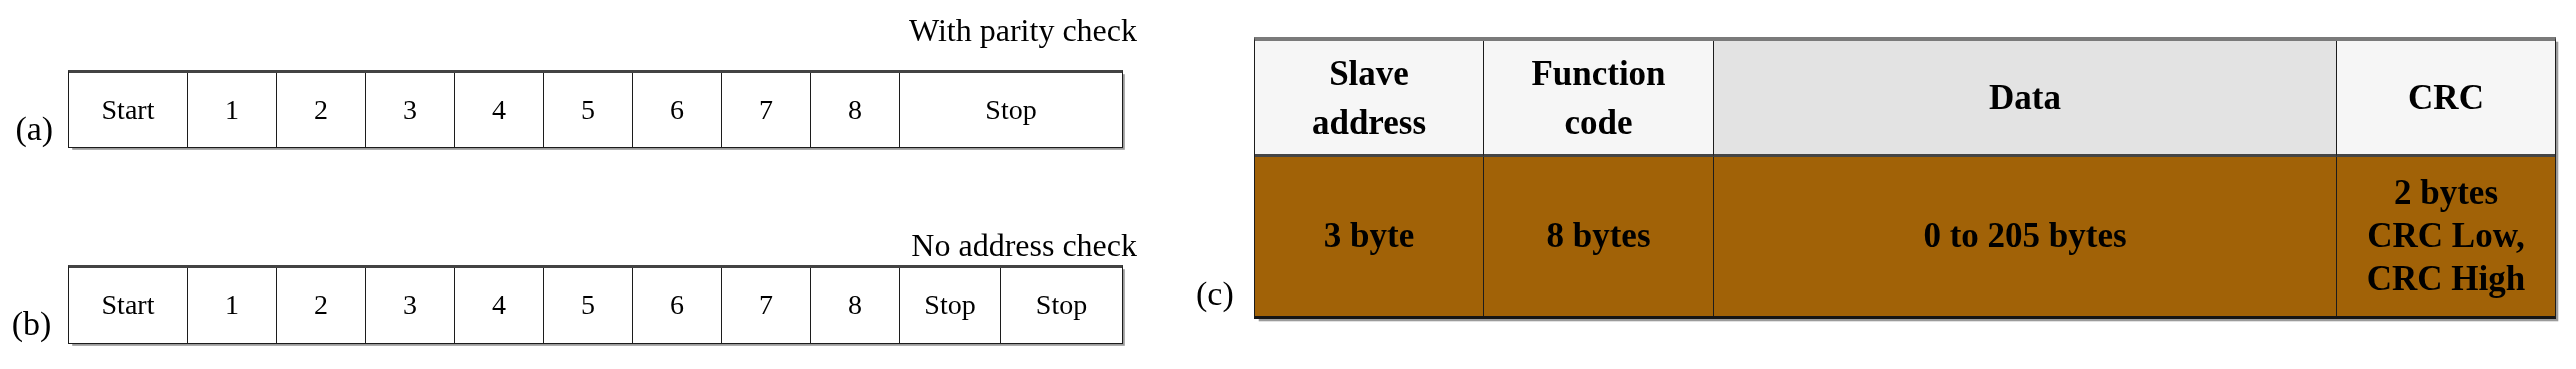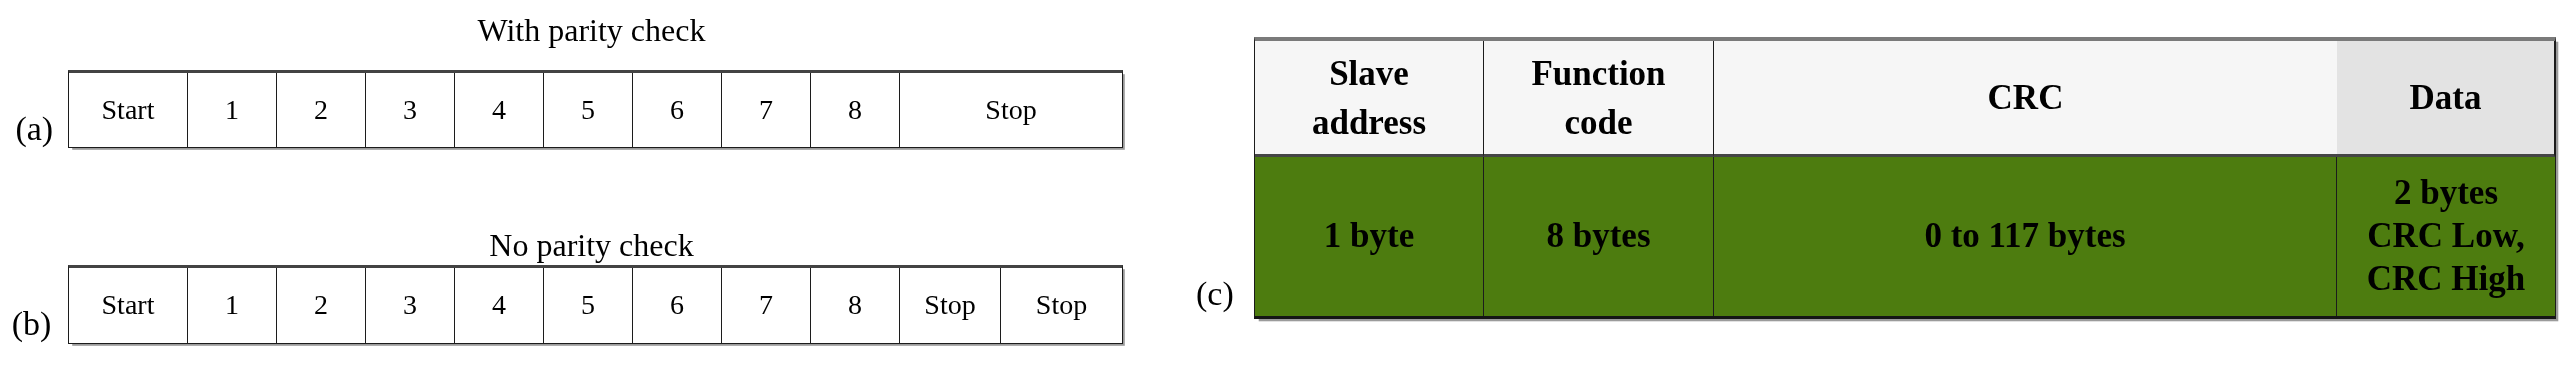--- a/index.html
+++ b/index.html
@@ -10,23 +10,23 @@
     height: 370px;
     background: #ffffff;
     font-family: "Liberation Serif", "DejaVu Serif", serif;
     color: #000000;
     overflow: hidden;
   }
 
   
   .row-title {
     position: absolute;
-    left: 64px;
+    left: 82px;
     width: 1055px;
-    text-align: center;
+    text-align: right;
     font-size: 32px;
     line-height: 1.15;
     white-space: pre-line;
   }
   #title-a { top: 11.8px; }
   #title-b { top: 227px; }
 
   
   .panel-label {
     position: absolute;
@@ -93,21 +93,21 @@
     border-right: 1.8px solid #1c1c1c;
     white-space: pre-line;
   }
   .tc-cell.last { border-right: none; }
   .tc-header {
     background: #f6f6f6;
     border-bottom: 3.5px solid #454545;
     line-height: 1.4;
   }
   .tc-header.data-bg { background: #e3e3e3; }
-  .tc-body { background: #4d7c0f; line-height: 1.22; }
+  .tc-body { background: #a16207; line-height: 1.22; }
 </style>
 </head>
 <body>
 
 <div id="canvas">
 
   <div class="row-title" id="title-a">With parity check</div>
   <div class="panel-label" id="label-a">(a)</div>
   <div class="bit-row" id="row-a">
     <div class="bit-cell bc-start">Start</div>
@@ -115,21 +115,21 @@
     <div class="bit-cell bc-digit">2</div>
     <div class="bit-cell bc-digit">3</div>
     <div class="bit-cell bc-digit">4</div>
     <div class="bit-cell bc-digit">5</div>
     <div class="bit-cell bc-digit">6</div>
     <div class="bit-cell bc-digit">7</div>
     <div class="bit-cell bc-digit">8</div>
     <div class="bit-cell bc-stop">Stop</div>
   </div>
 
-  <div class="row-title" id="title-b">No parity check</div>
+  <div class="row-title" id="title-b">No address check</div>
   <div class="panel-label" id="label-b">(b)</div>
   <div class="bit-row" id="row-b">
     <div class="bit-cell bc-start">Start</div>
     <div class="bit-cell bc-digit">1</div>
     <div class="bit-cell bc-digit">2</div>
     <div class="bit-cell bc-digit">3</div>
     <div class="bit-cell bc-digit">4</div>
     <div class="bit-cell bc-digit">5</div>
     <div class="bit-cell bc-digit">6</div>
     <div class="bit-cell bc-digit">7</div>
@@ -137,24 +137,24 @@
     <div class="bit-cell bc-parity">Stop</div>
     <div class="bit-cell bc-stop">Stop</div>
   </div>
 
   <div class="panel-label" id="label-c">(c)</div>
   <div id="table-c">
     <div class="tc-cell tc-header">Slave
 address</div>
     <div class="tc-cell tc-header">Function
 code</div>
+    <div class="tc-cell tc-header data-bg">Data</div>
     <div class="tc-cell tc-header last">CRC</div>
-    <div class="tc-cell tc-header data-bg">Data</div>
-    <div class="tc-cell tc-body">1 byte</div>
+    <div class="tc-cell tc-body">3 byte</div>
     <div class="tc-cell tc-body">8 bytes</div>
-    <div class="tc-cell tc-body">0 to 117 bytes</div>
+    <div class="tc-cell tc-body">0 to 205 bytes</div>
     <div class="tc-cell tc-body last">2 bytes
 CRC Low,
 CRC High</div>
   </div>
 
 </div>
 
 
 </body></html>

